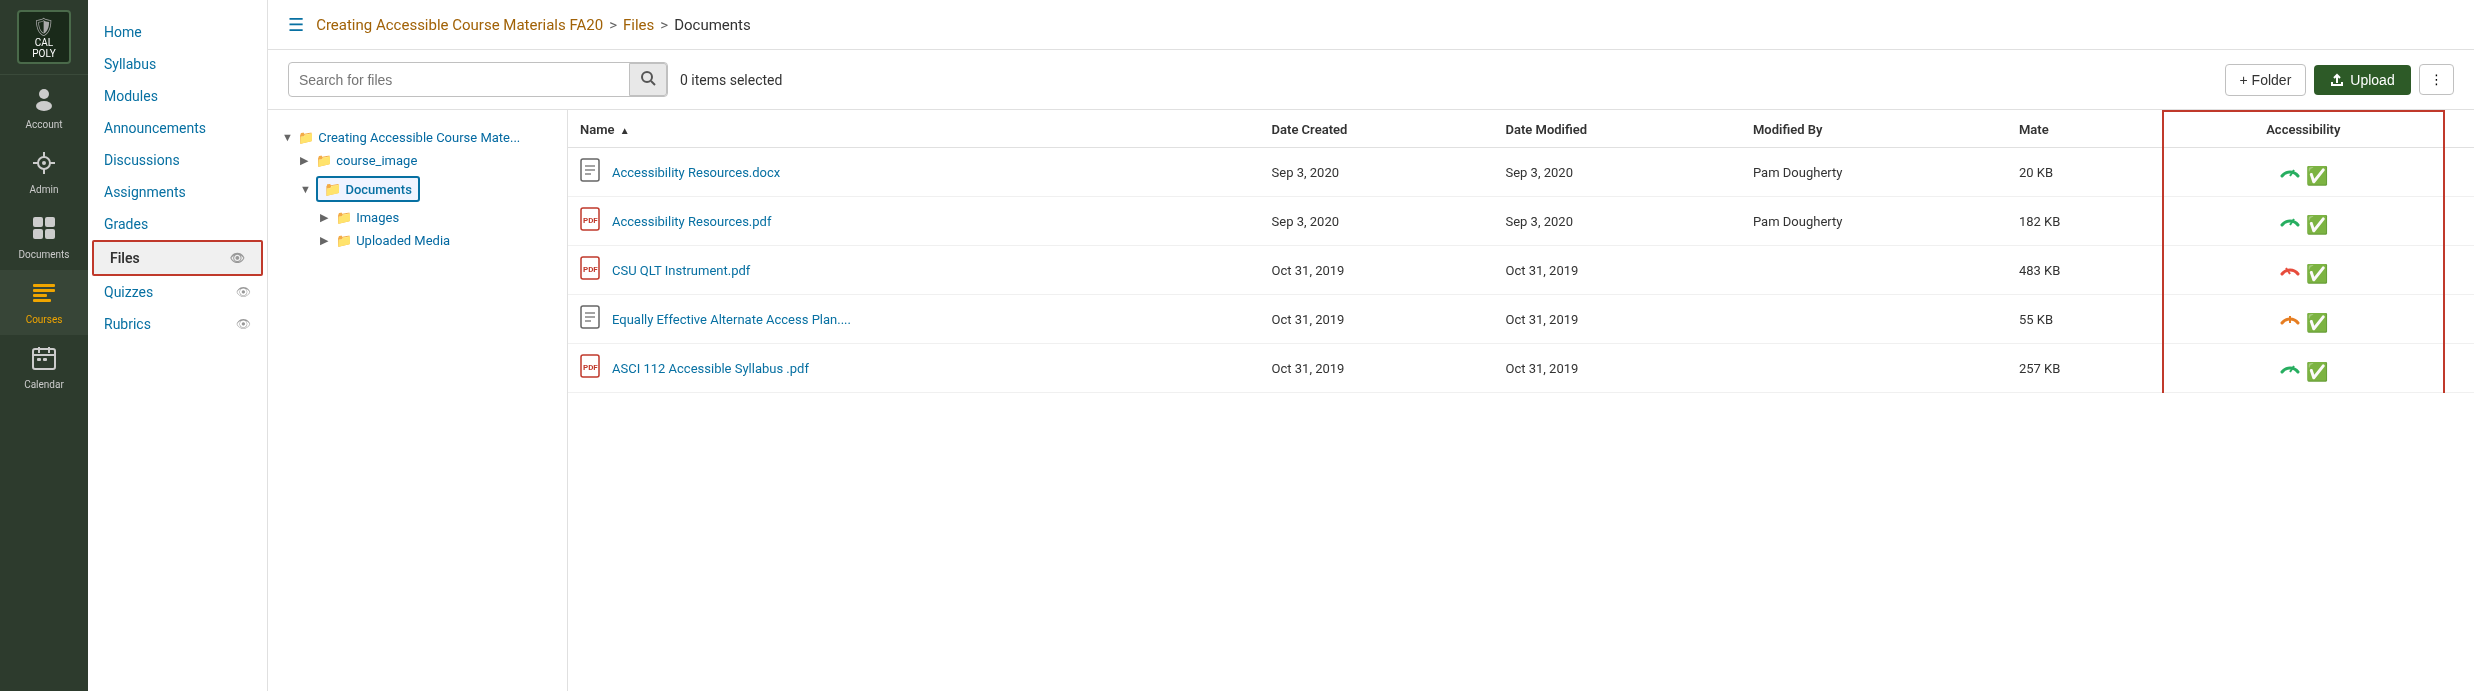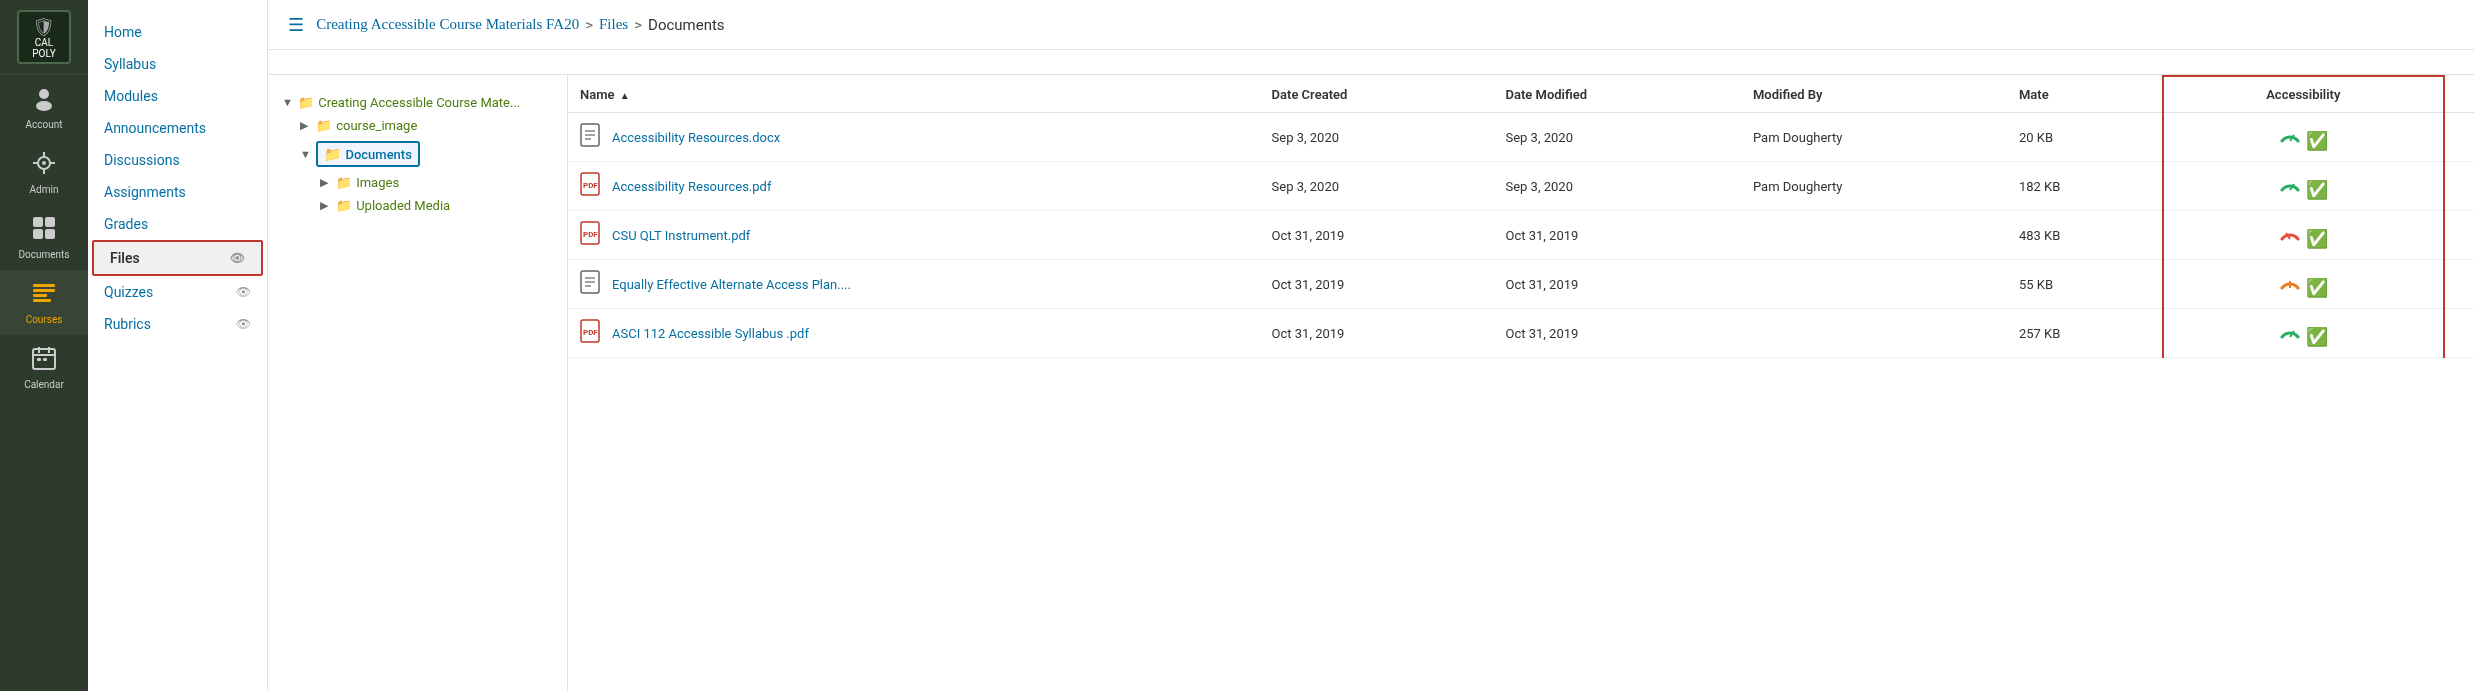--- a/index.html
+++ b/index.html
@@ -116,23 +116,22 @@
       cursor: pointer;
     }
     .breadcrumb {
       display: flex;
       align-items: center;
       gap: 6px;
       font-size: 15px;
       color: #333;
     }
     .breadcrumb-link {
-      color: #0369a1;
-      cursor: pointer;
-      font-family: Liberation Serif, serif;
+      color: #a16207;
+      cursor: pointer;
     }
     .breadcrumb-sep { color: #666; }
     .breadcrumb-current { color: #333; font-weight: normal; }
 
     
     .toolbar {
       display: flex;
       align-items: center;
       padding: 12px 20px;
       gap: 12px;
@@ -218,21 +217,21 @@
     }
     .tree-item {
       display: flex;
       align-items: center;
       gap: 4px;
       padding: 4px 2px;
       cursor: pointer;
       font-size: 13px;
     }
     .tree-item .folder-icon { color: #0770a2; }
-    .tree-item .tree-label { color: #4d7c0f; }
+    .tree-item .tree-label { color: #0369a1; }
     .tree-arrow { color: #666; font-size: 11px; width: 12px; }
     .tree-child { padding-left: 20px; }
     .tree-grandchild { padding-left: 40px; }
     .selected-folder {
       border: 2px solid #0770a2;
       border-radius: 3px;
       background: #f0f4ff;
       padding: 3px 6px;
     }
 
@@ -428,20 +427,42 @@
     <div class="breadcrumb">
       <span class="breadcrumb-link">Creating Accessible Course Materials FA20</span>
       <span class="breadcrumb-sep">&gt;</span>
       <span class="breadcrumb-link">Files</span>
       <span class="breadcrumb-sep">&gt;</span>
       <span class="breadcrumb-current">Documents</span>
     </div>
   </div>
 
   <div class="toolbar">
+    <div class="search-box">
+      <input class="search-input" type="text" placeholder="Search for files" style="">
+      <button class="search-icon-btn">
+        <svg width="16" height="16" viewBox="0 0 16 16" fill="none">
+          <circle cx="7" cy="7" r="5" stroke="#555" stroke-width="2"></circle>
+          <line x1="11" y1="11" x2="15" y2="15" stroke="#555" stroke-width="2"></line>
+        </svg>
+      </button>
+    </div>
+    <span class="items-selected">0 items selected</span>
+    <div class="toolbar-right">
+      <button class="btn-folder">+ Folder</button>
+      <button class="btn-upload">
+        <svg width="14" height="14" viewBox="0 0 14 14" fill="none">
+          <polyline points="2,9 2,12 12,12 12,9" stroke="#fff" stroke-width="2" fill="none"></polyline>
+          <line x1="7" y1="2" x2="7" y2="10" stroke="#fff" stroke-width="2"></line>
+          <polyline points="4,5 7,2 10,5" stroke="#fff" stroke-width="2" fill="none"></polyline>
+        </svg>
+        <span>Upload</span>
+      </button>
+      <button class="btn-more">⋮</button>
+    </div>
   </div>
 
   <div class="files-area">
 
     <div class="file-tree">
       <div class="tree-item">
         <span class="tree-arrow">▼</span>
         <span class="folder-icon">📁</span>
         <span class="tree-label">Creating Accessible Course Mate...</span>
       </div>

